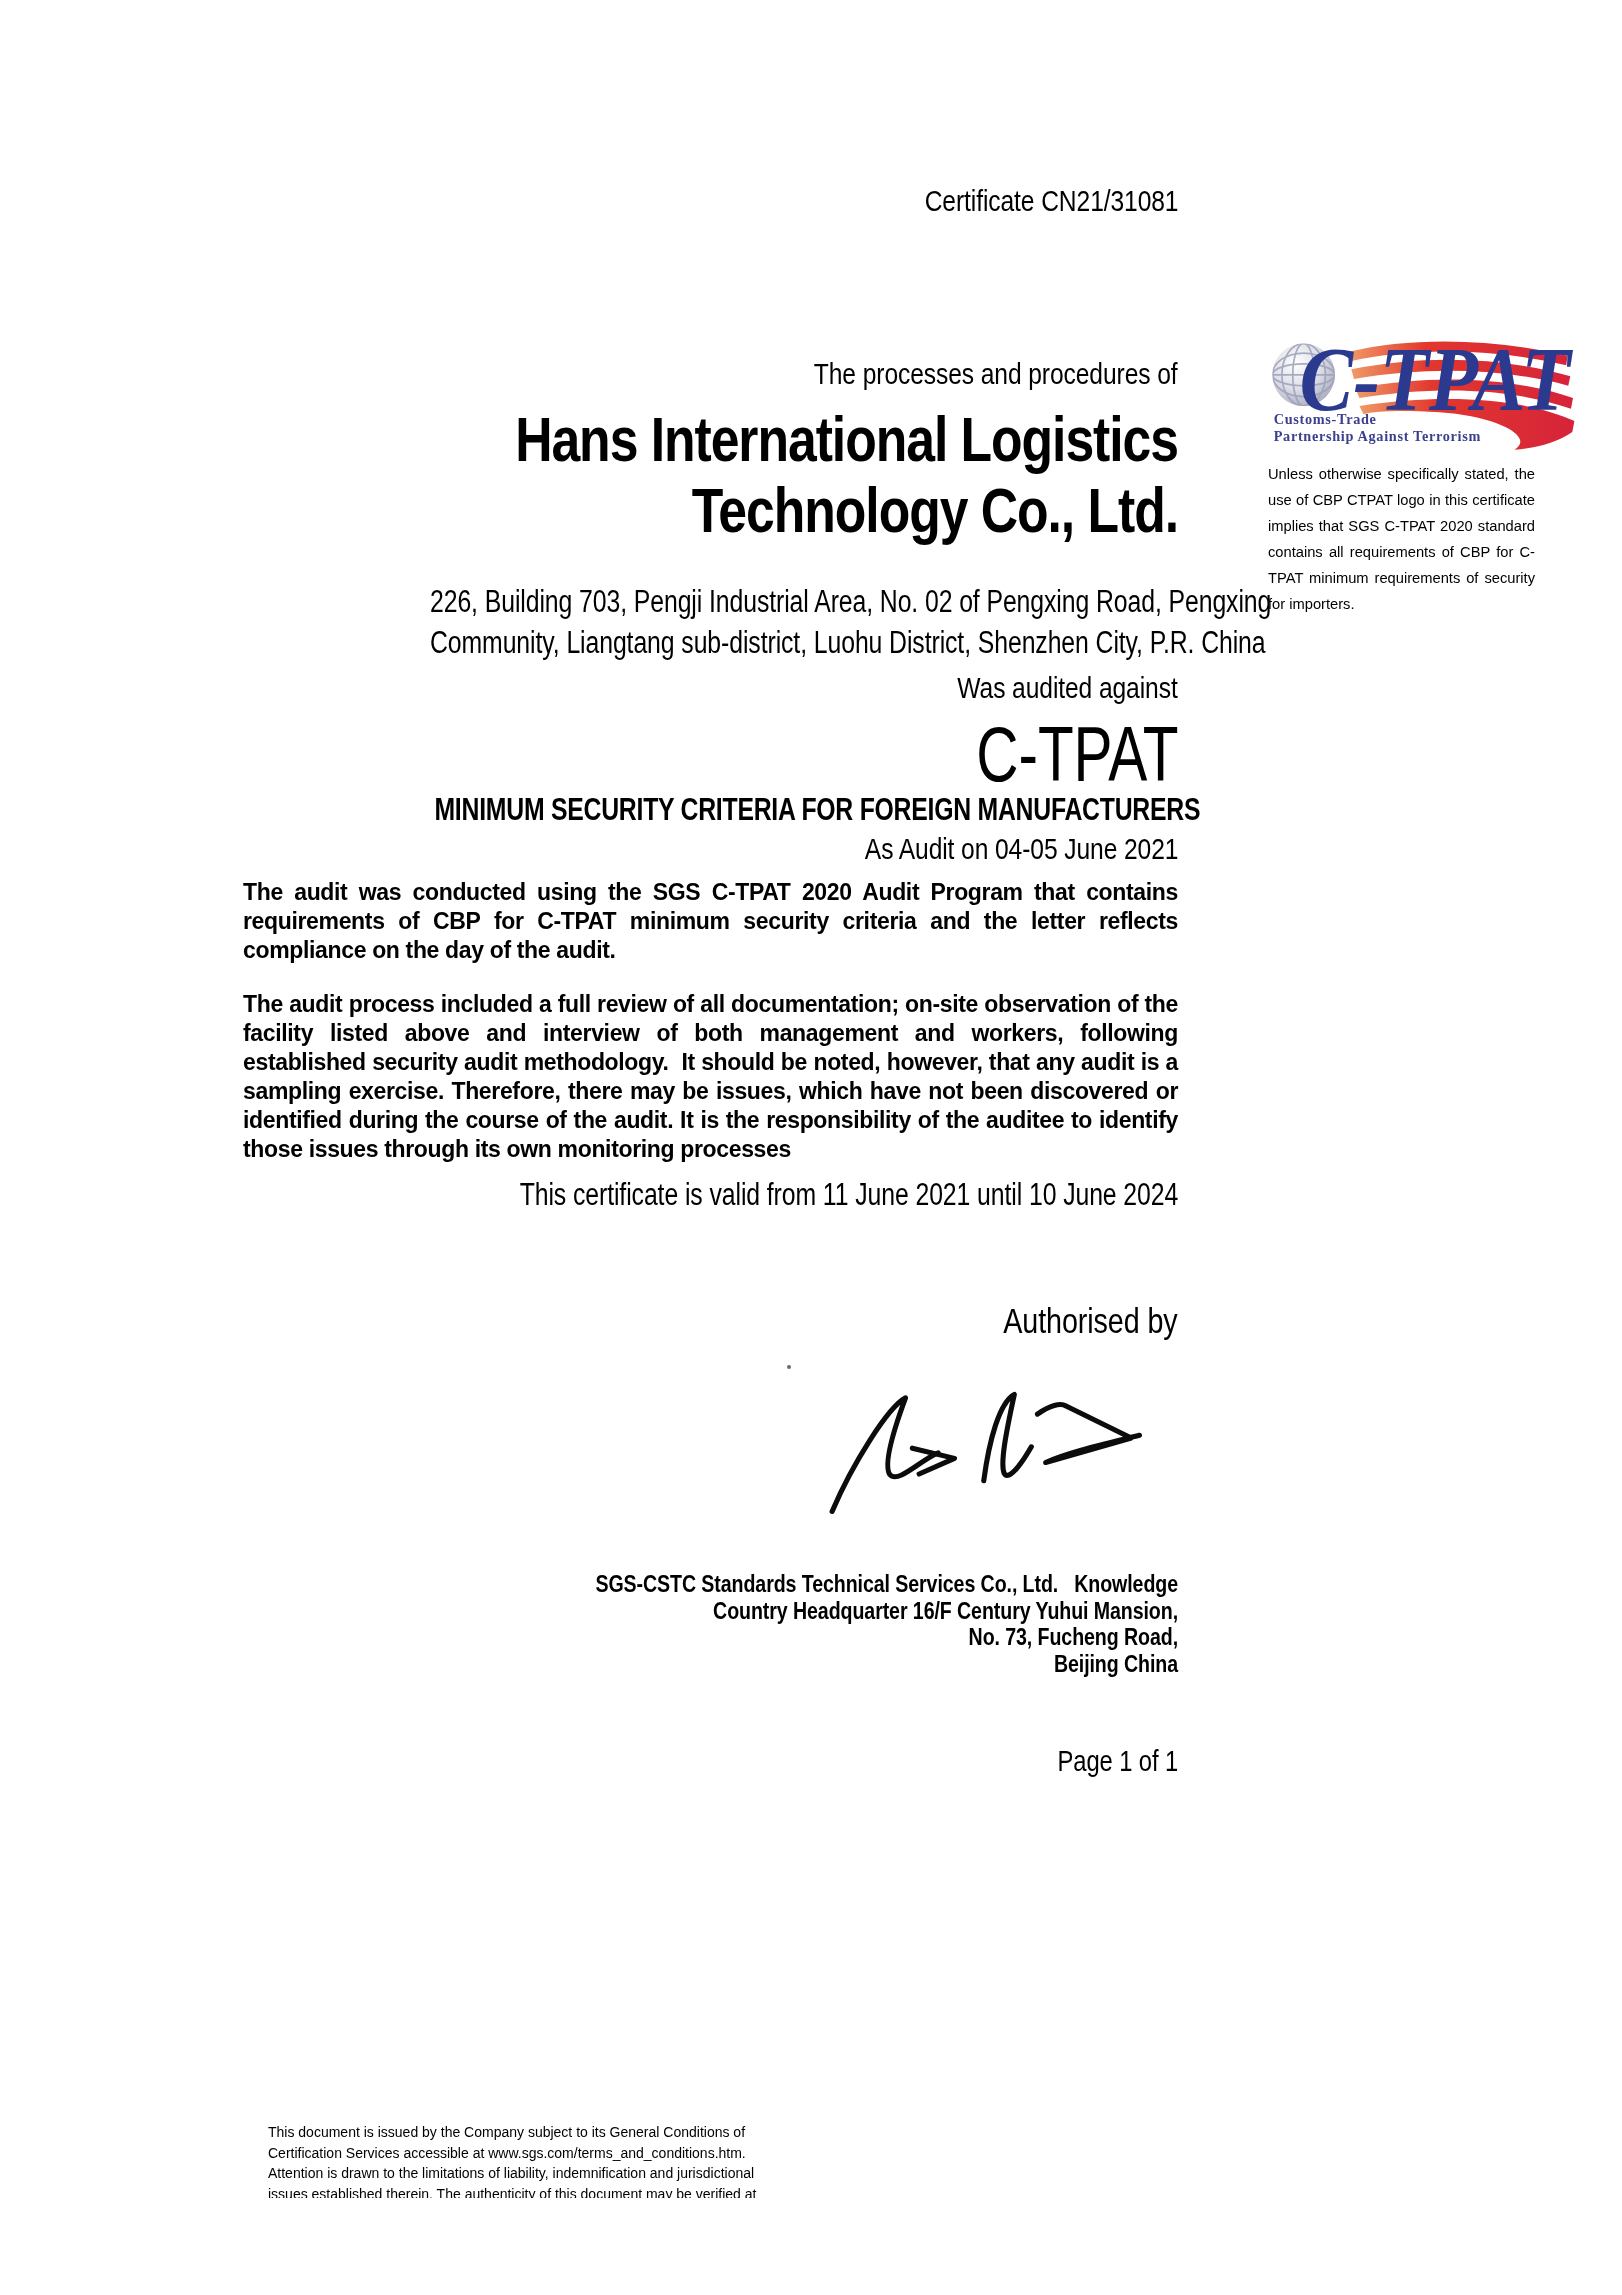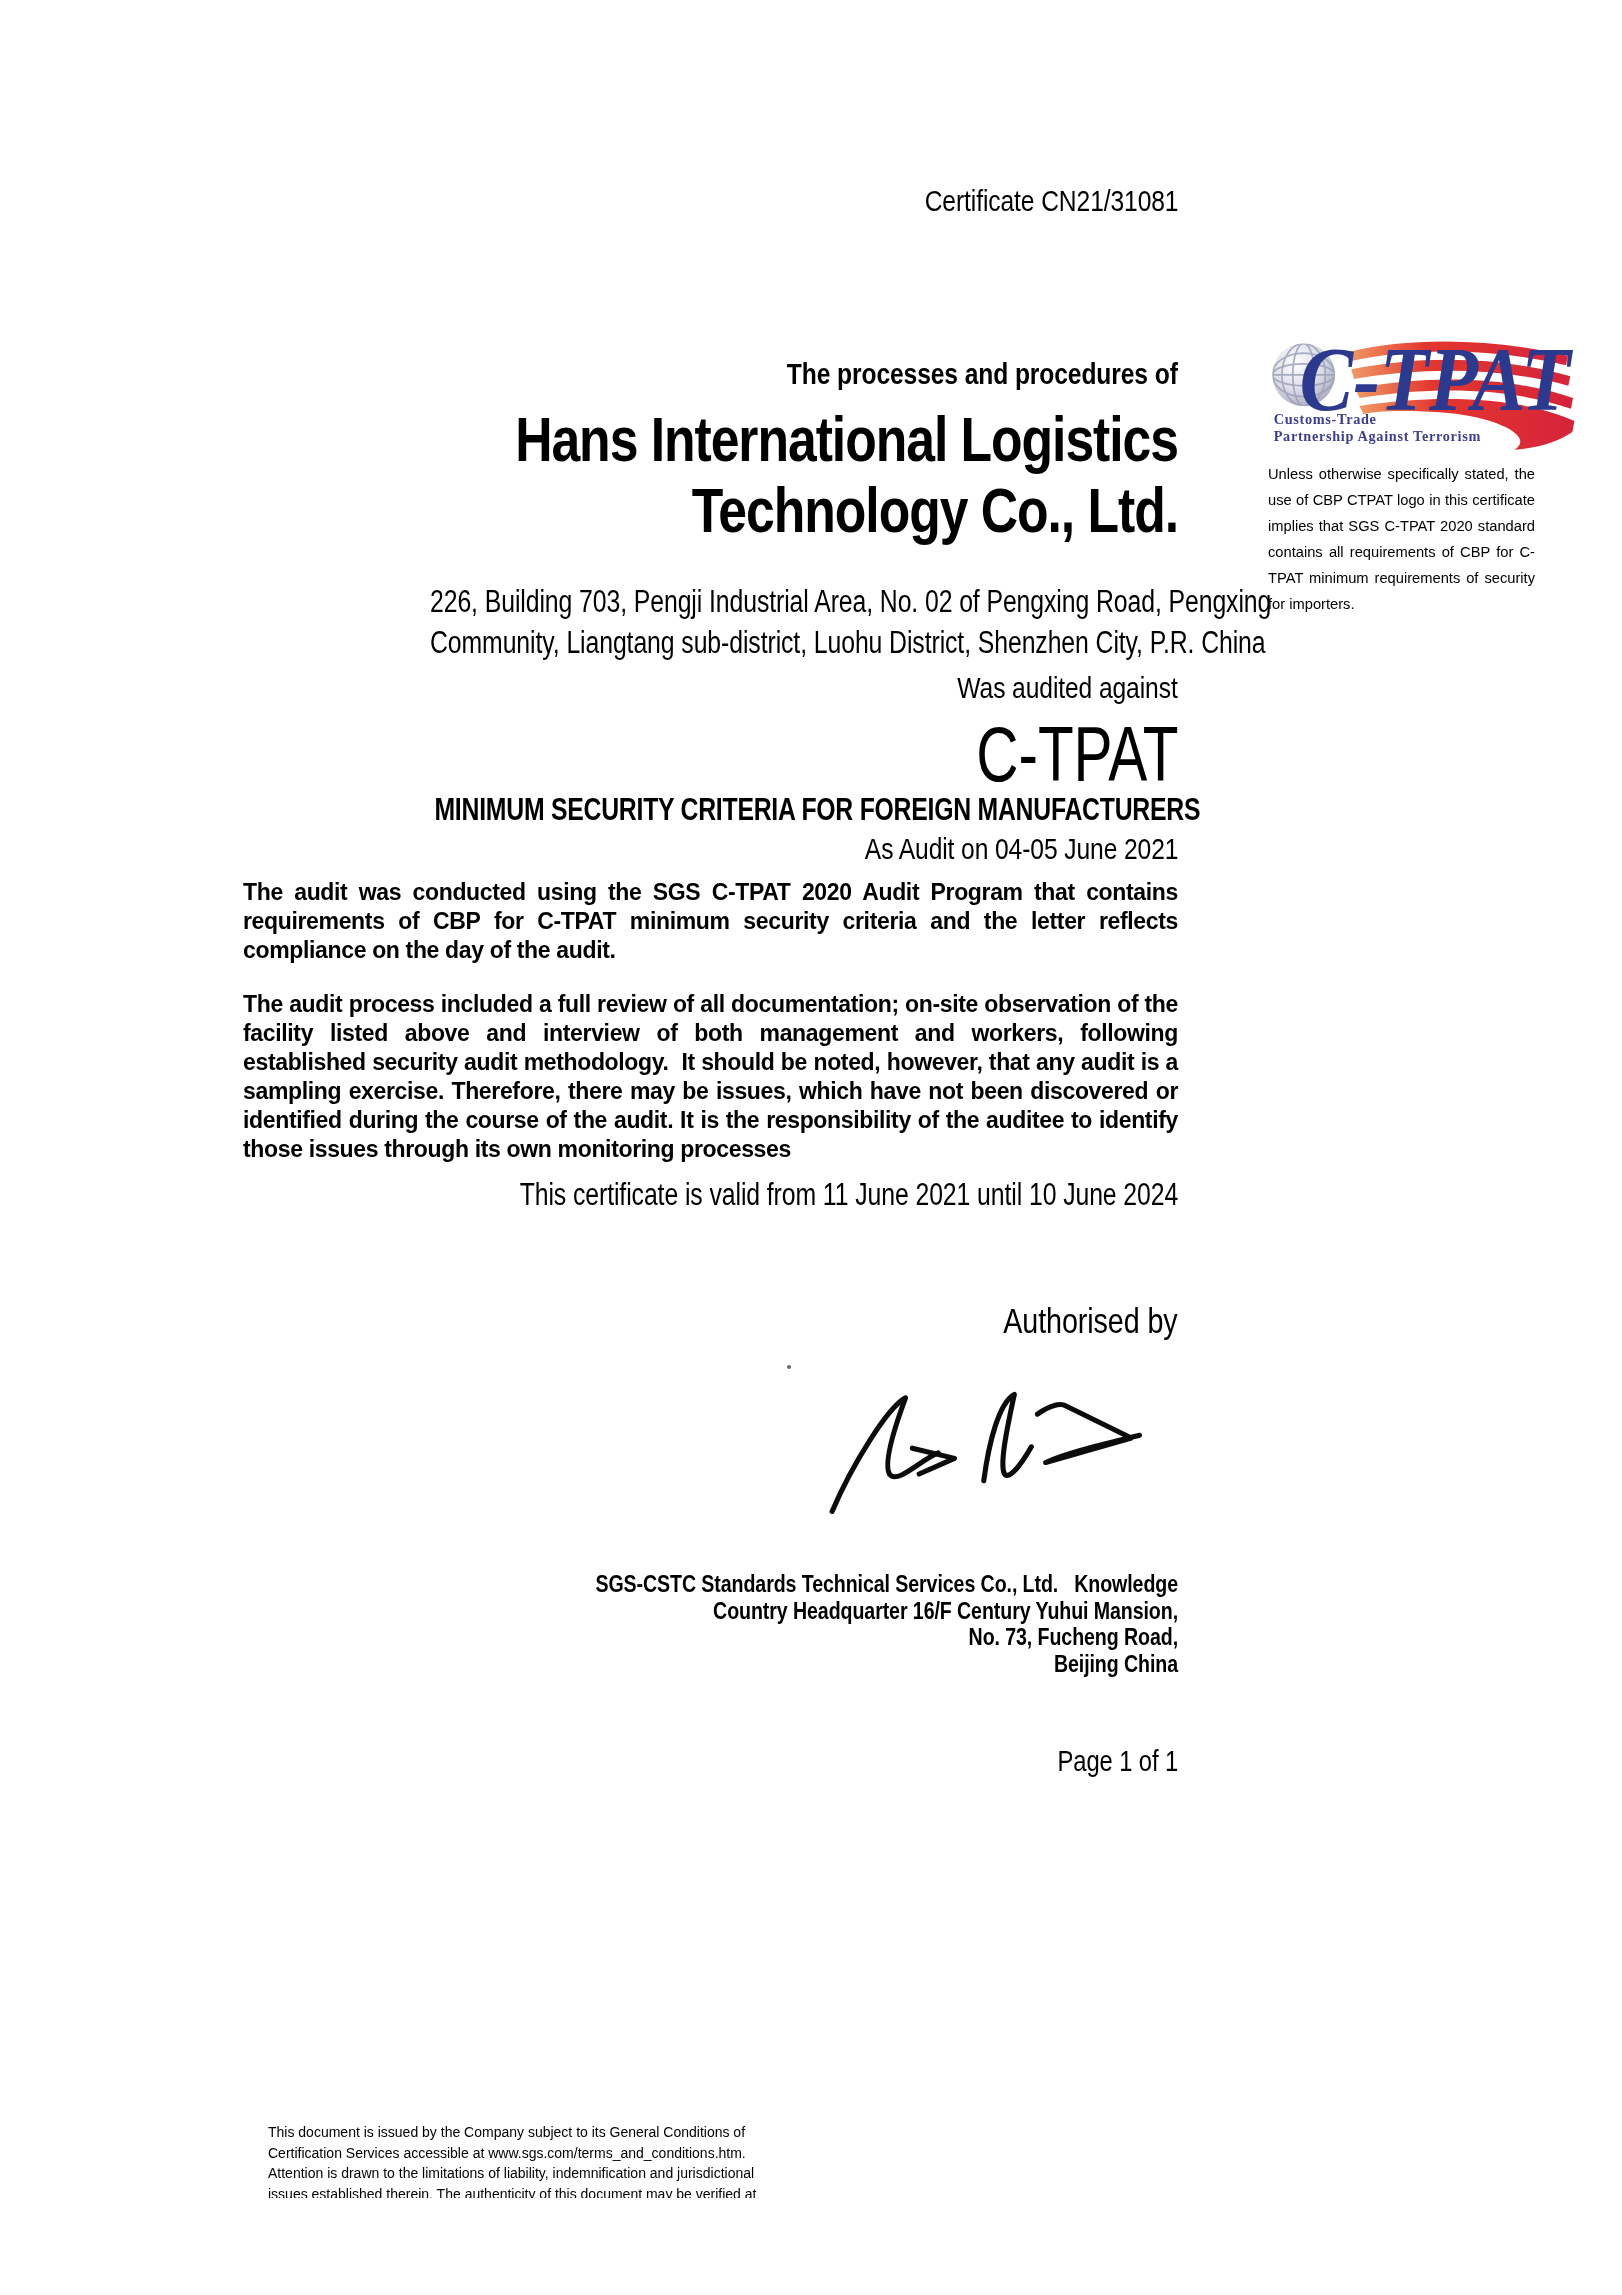--- a/index.html
+++ b/index.html
@@ -9,21 +9,21 @@
   .col{left:243px;width:935px;}
   .right{text-align:right;}
   .just{text-align:justify;}
   .bold{font-weight:bold;}
   .cx75{transform:scaleX(0.75);transform-origin:100% 50%;}
   .cx80{transform:scaleX(0.80);transform-origin:100% 50%;}
   .cx82{transform:scaleX(0.82);transform-origin:100% 50%;}
   .cx85{transform:scaleX(0.85);transform-origin:100% 50%;}
   .cert-number{top:184px;font-size:30px;}
   .doc-title{top:278px;font-size:42px;white-space:nowrap;}
-  .intro-line{top:357px;font-size:30px;font-weight:bold;}
+  .intro-line{top:357px;font-size:30px;}
   .company{top:404px;font-size:63px;line-height:1.13;letter-spacing:-0.02em;}
   .address{top:581px;font-size:31px;line-height:41px;white-space:nowrap;}
   .audited{top:671px;font-size:30px;}
   .std-name{top:709px;font-size:78px;white-space:nowrap;}
   .std-criteria{top:792px;font-size:31px;white-space:nowrap;letter-spacing:-0.01em;}
   .audit-date{top:832px;font-size:30px;}
   .para{font-size:23px;line-height:29px;letter-spacing:-0.015em;}
   .para1{top:878px;}
   .para2{top:990px;}
   .validity{top:1177px;font-size:31px;white-space:nowrap;}

